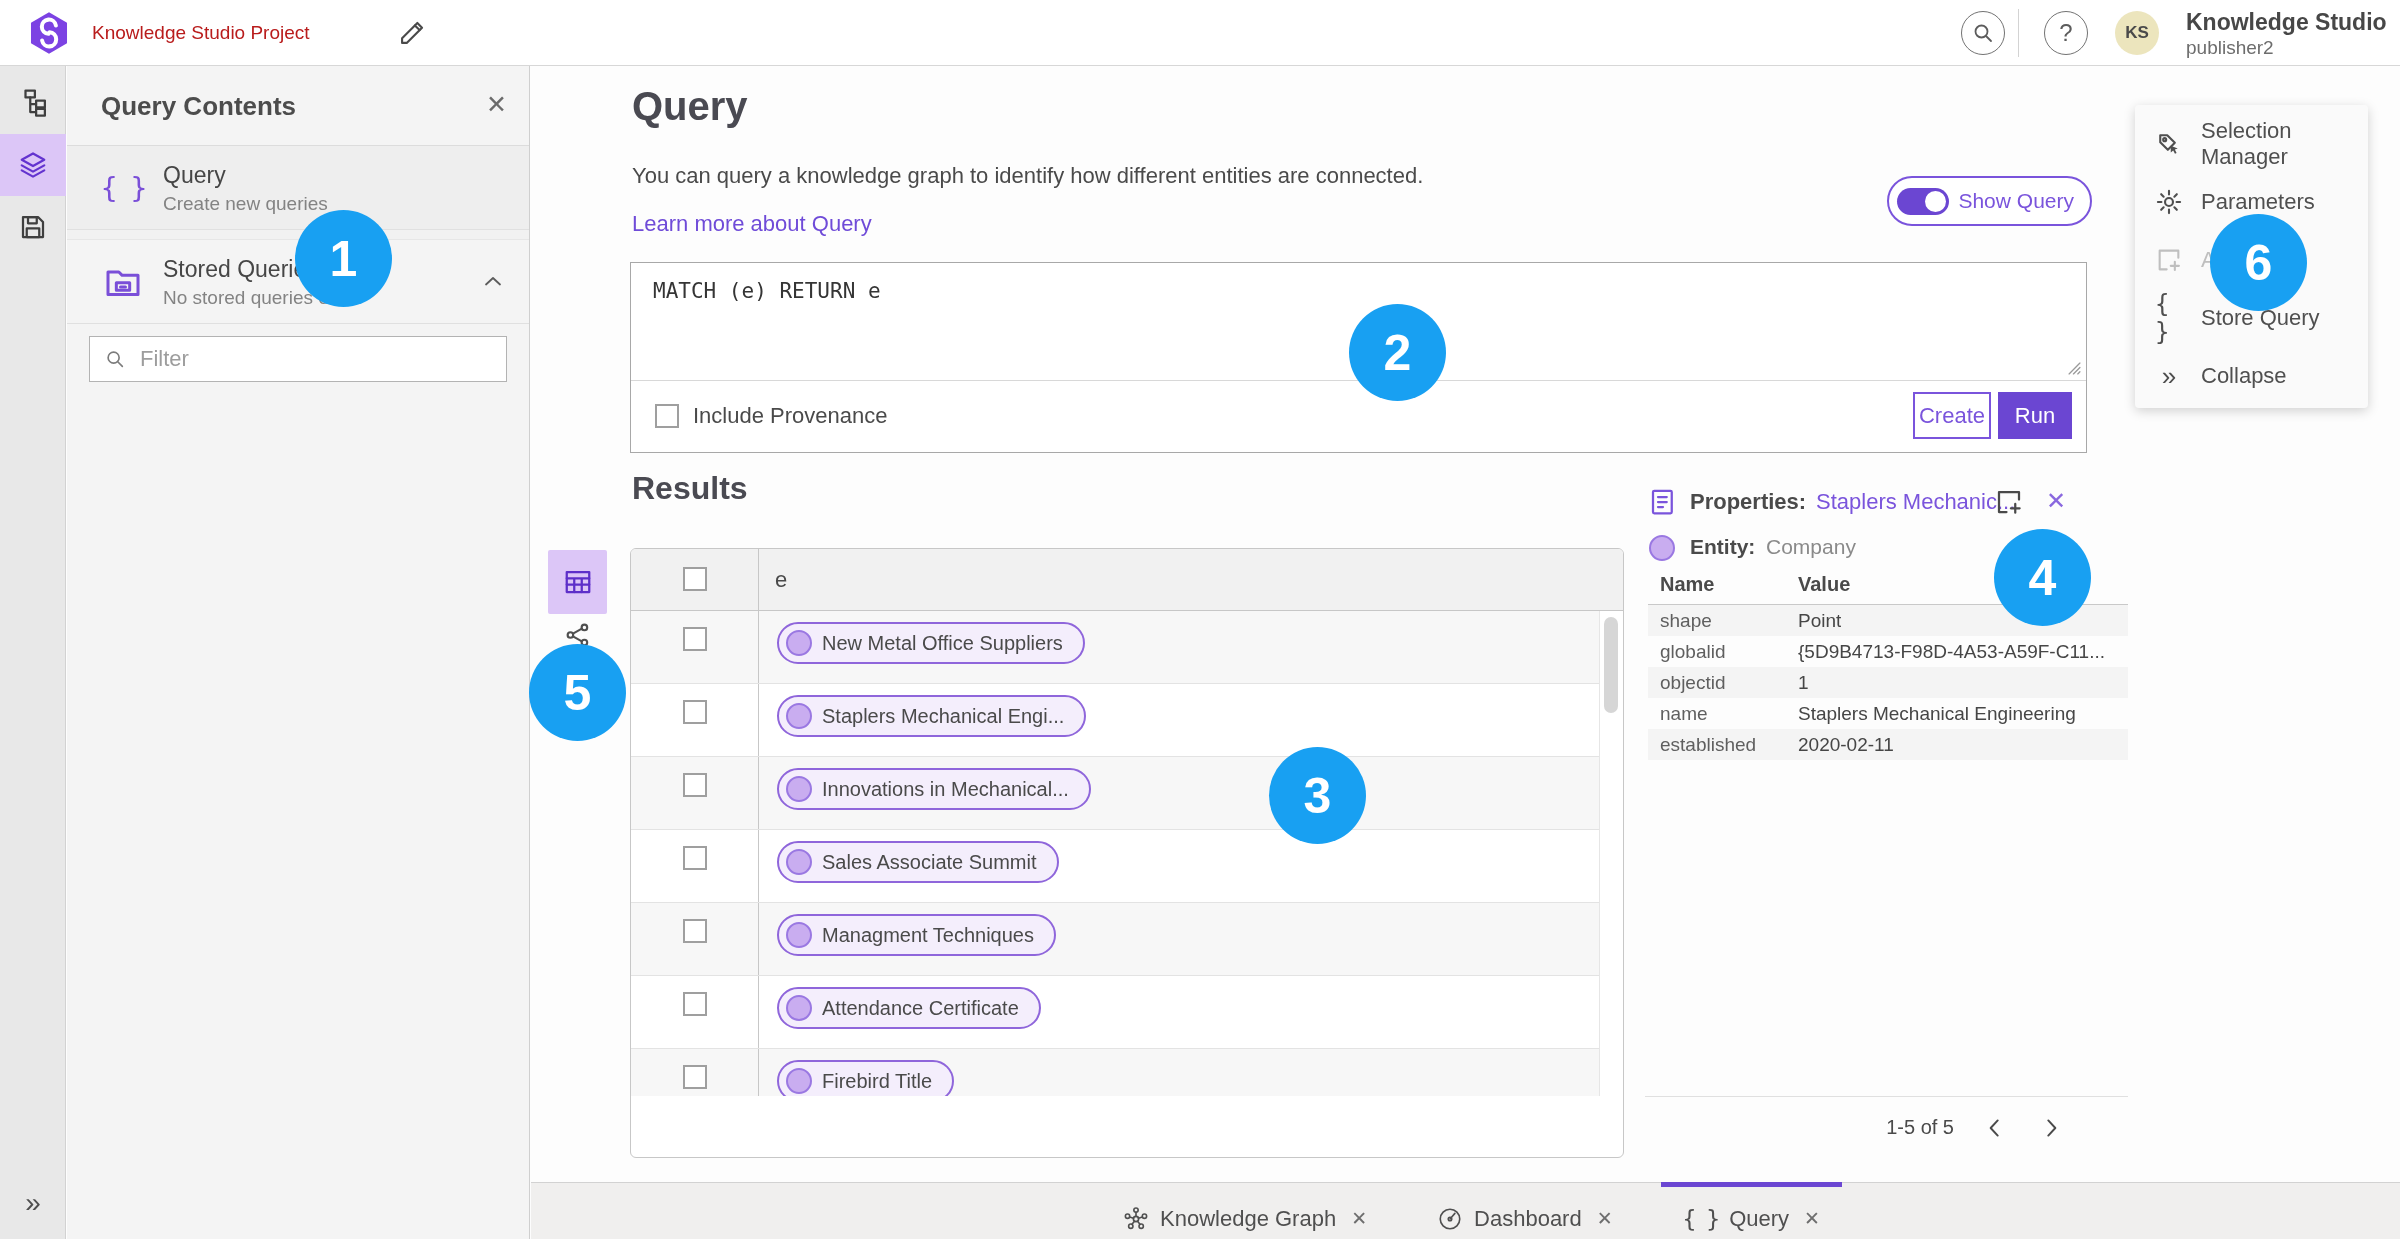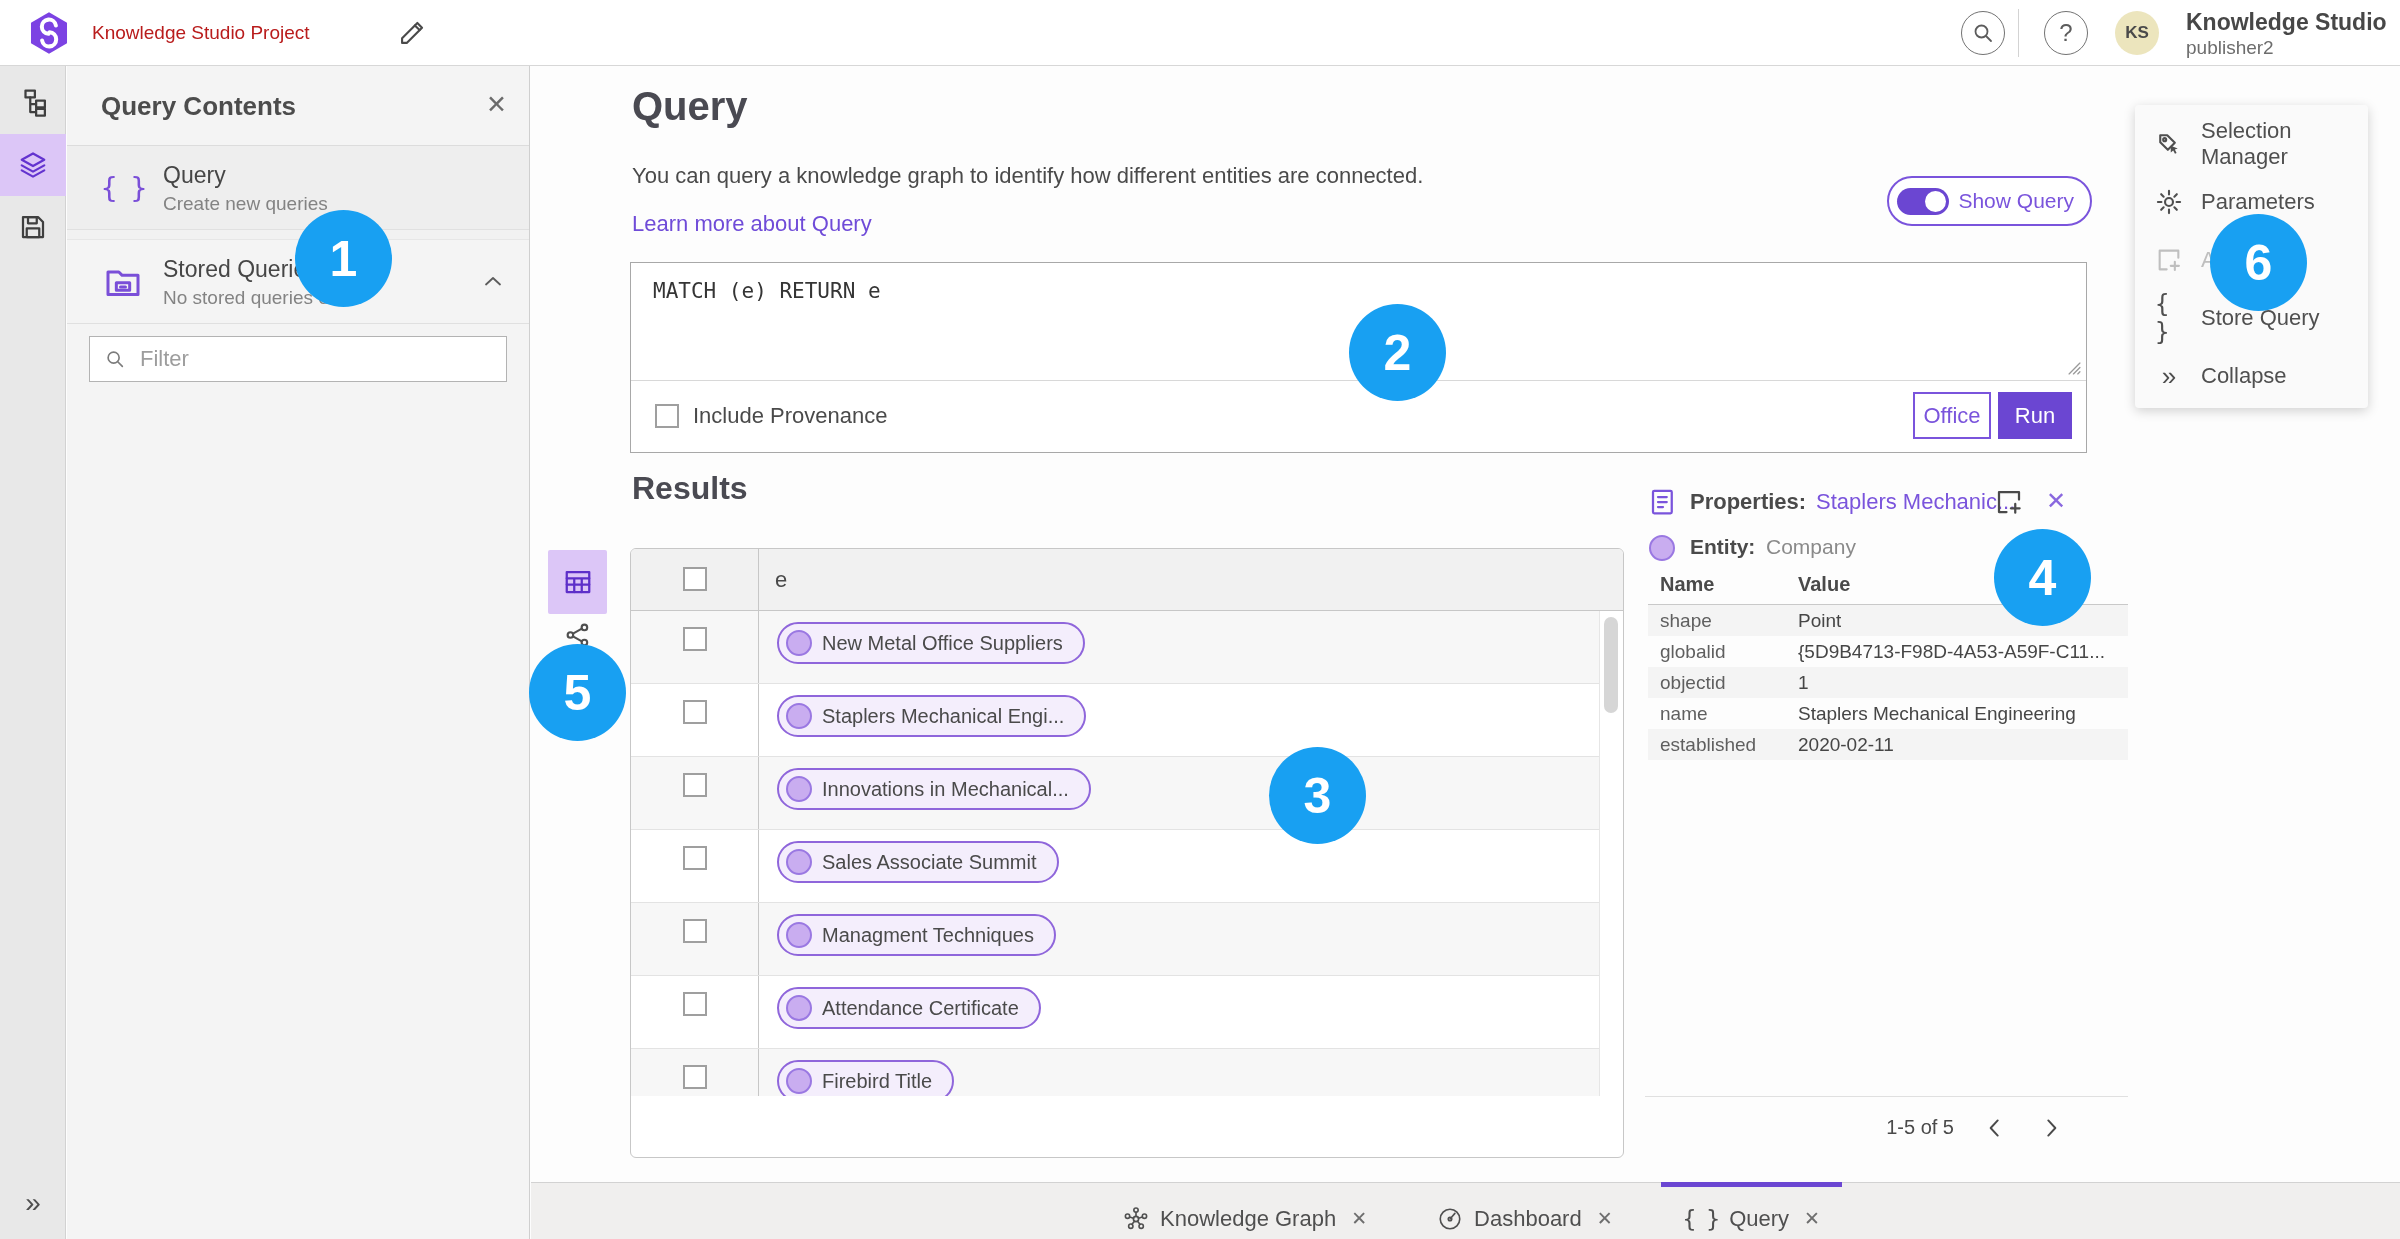--- a/index.html
+++ b/index.html
@@ -267,21 +267,21 @@
       <textarea spellcheck="false" style="">MATCH (e) RETURN e</textarea>
       <div class="resize-handle">
         <svg class="ic" viewBox="0 0 12 12" width="13" height="13" style="stroke-width:1.2;">
             <path d="M1 11L11 1M5 11l6-6M9 11l2-2"></path>
           </svg>
       </div>
     </div>
     <div class="q-footer">
       <div class="checkbox"></div>
       <div class="cb-label">Include Provenance</div>
-      <button class="btn-clear">Office</button>
+      <button class="btn-clear">Create</button>
       <button class="btn-run">Run</button>
     </div>
   </div>
 
   <div class="results-title">Results</div>
   <div class="view-btn-table">
     <svg class="ic" viewBox="0 0 24 24" width="30" height="30">
       <rect x="3" y="4" width="18" height="16"></rect>
         <path d="M3 9h18M3 14h18M9 9v11M15 9v11"></path>
     </svg>

